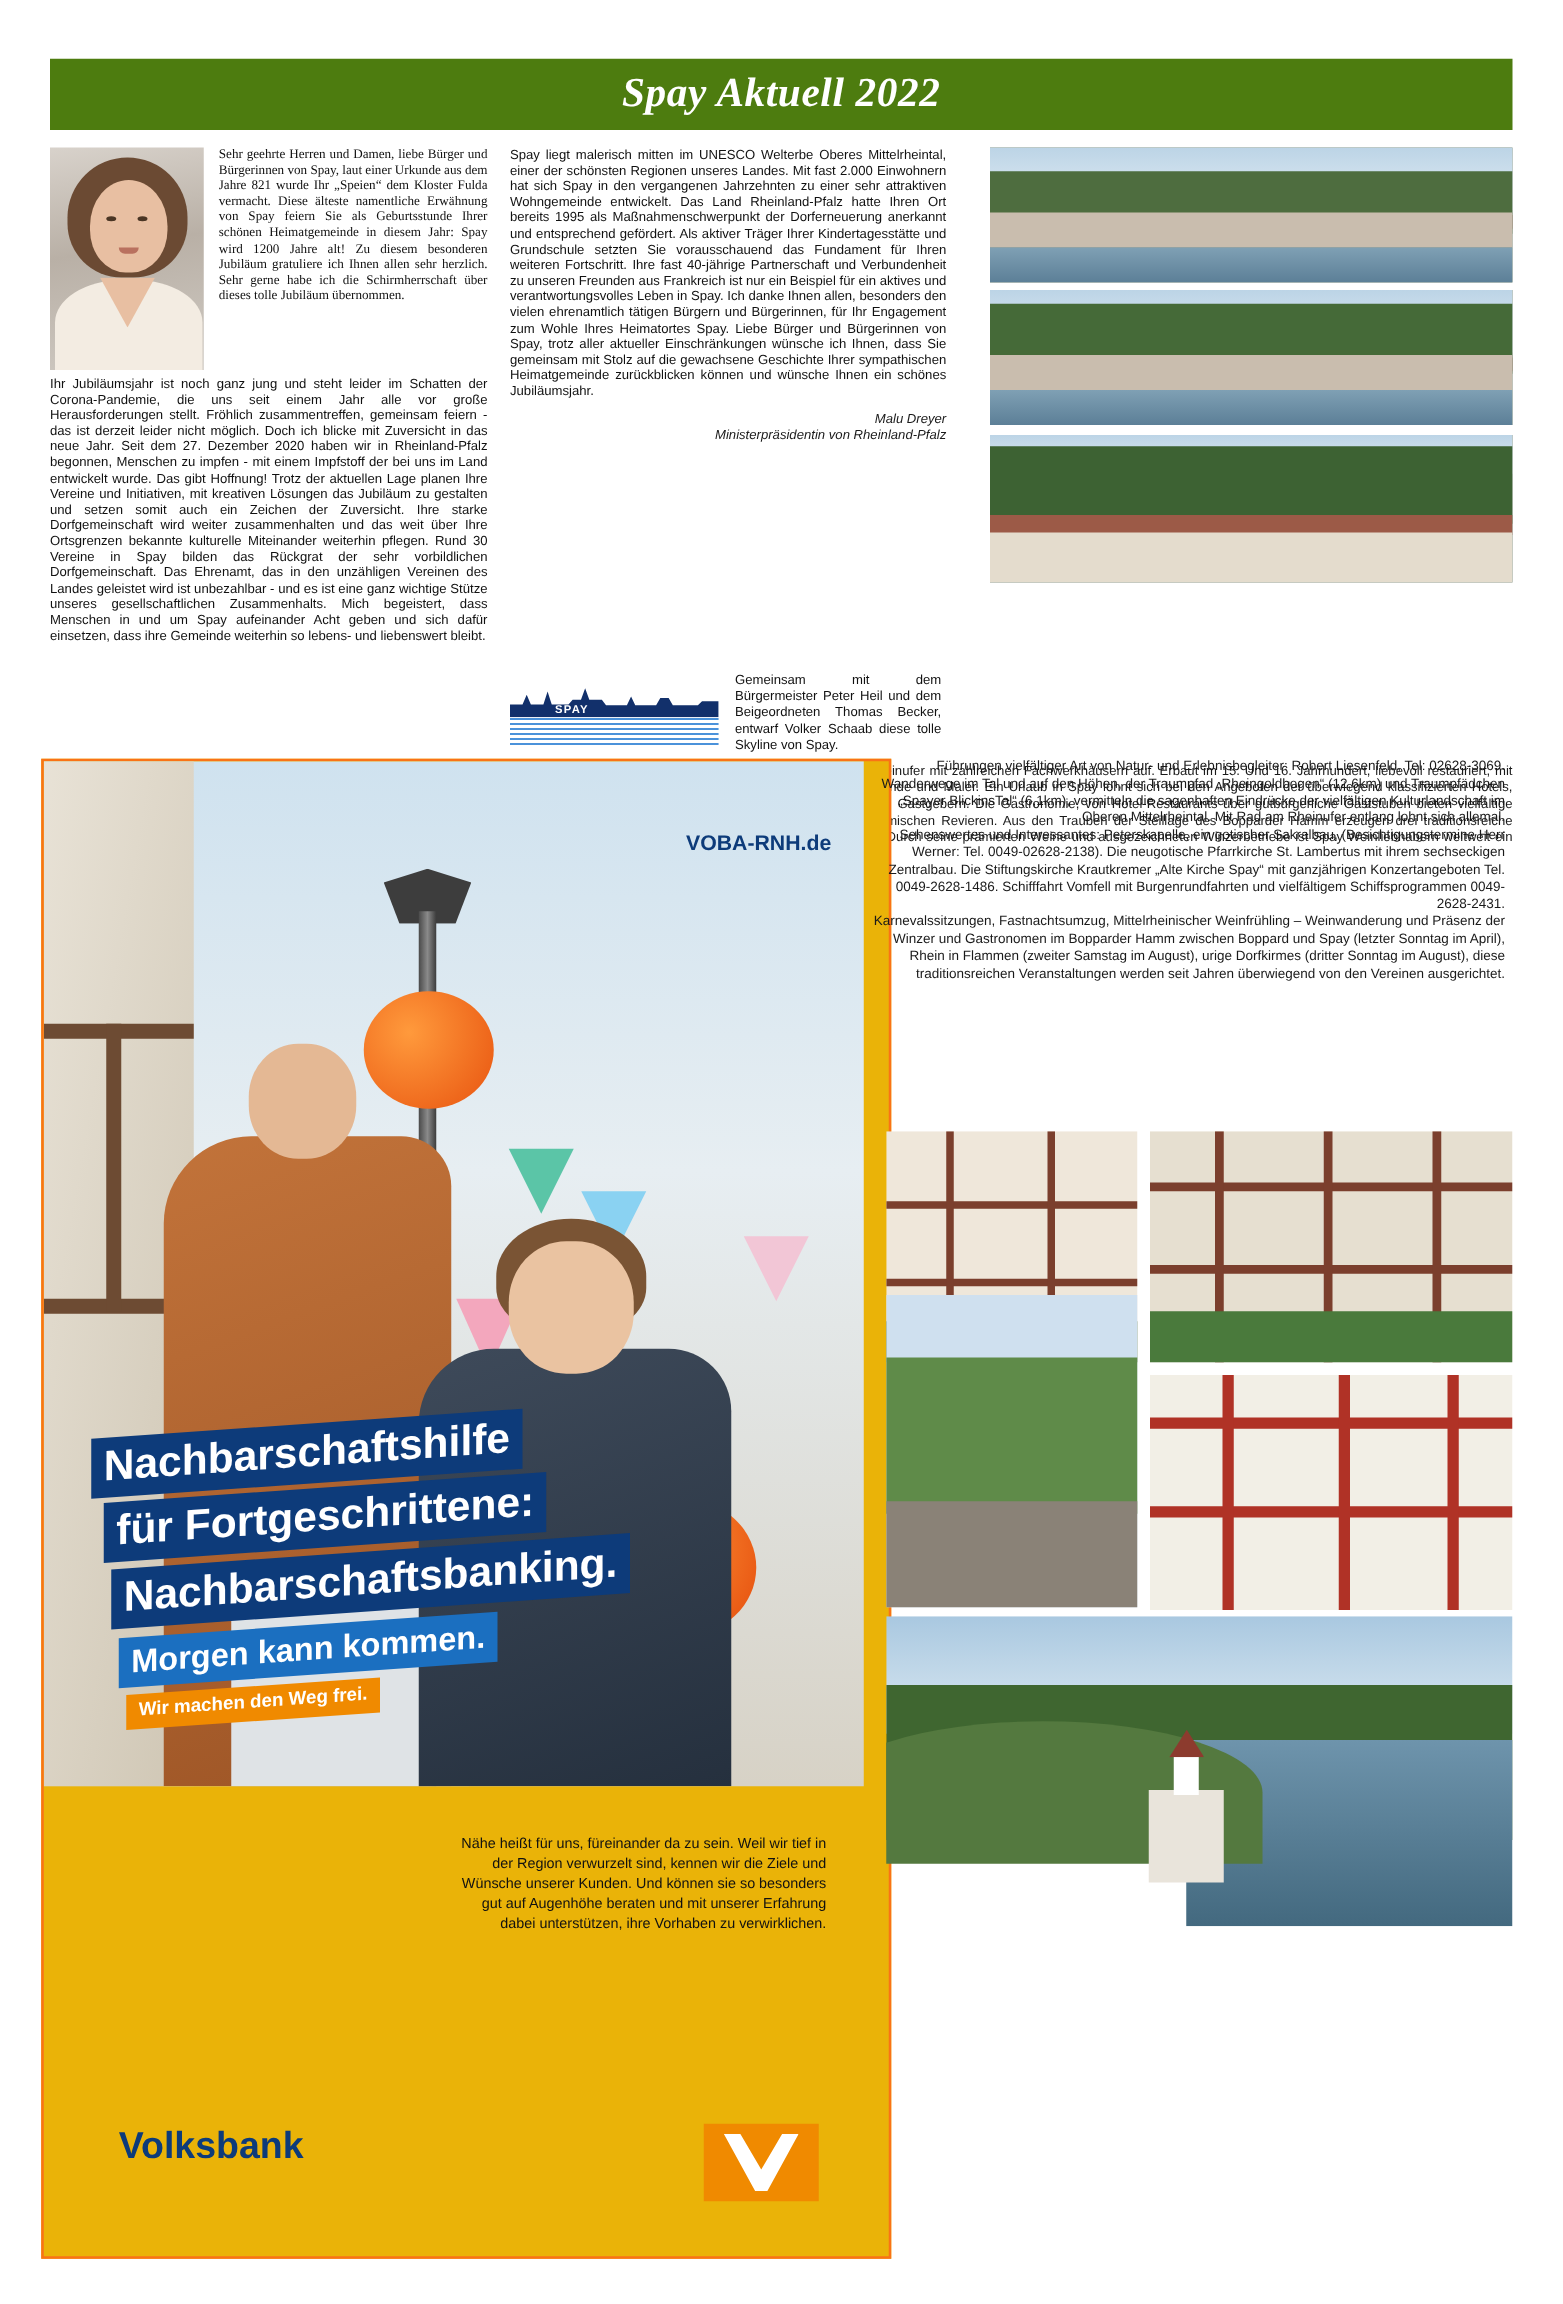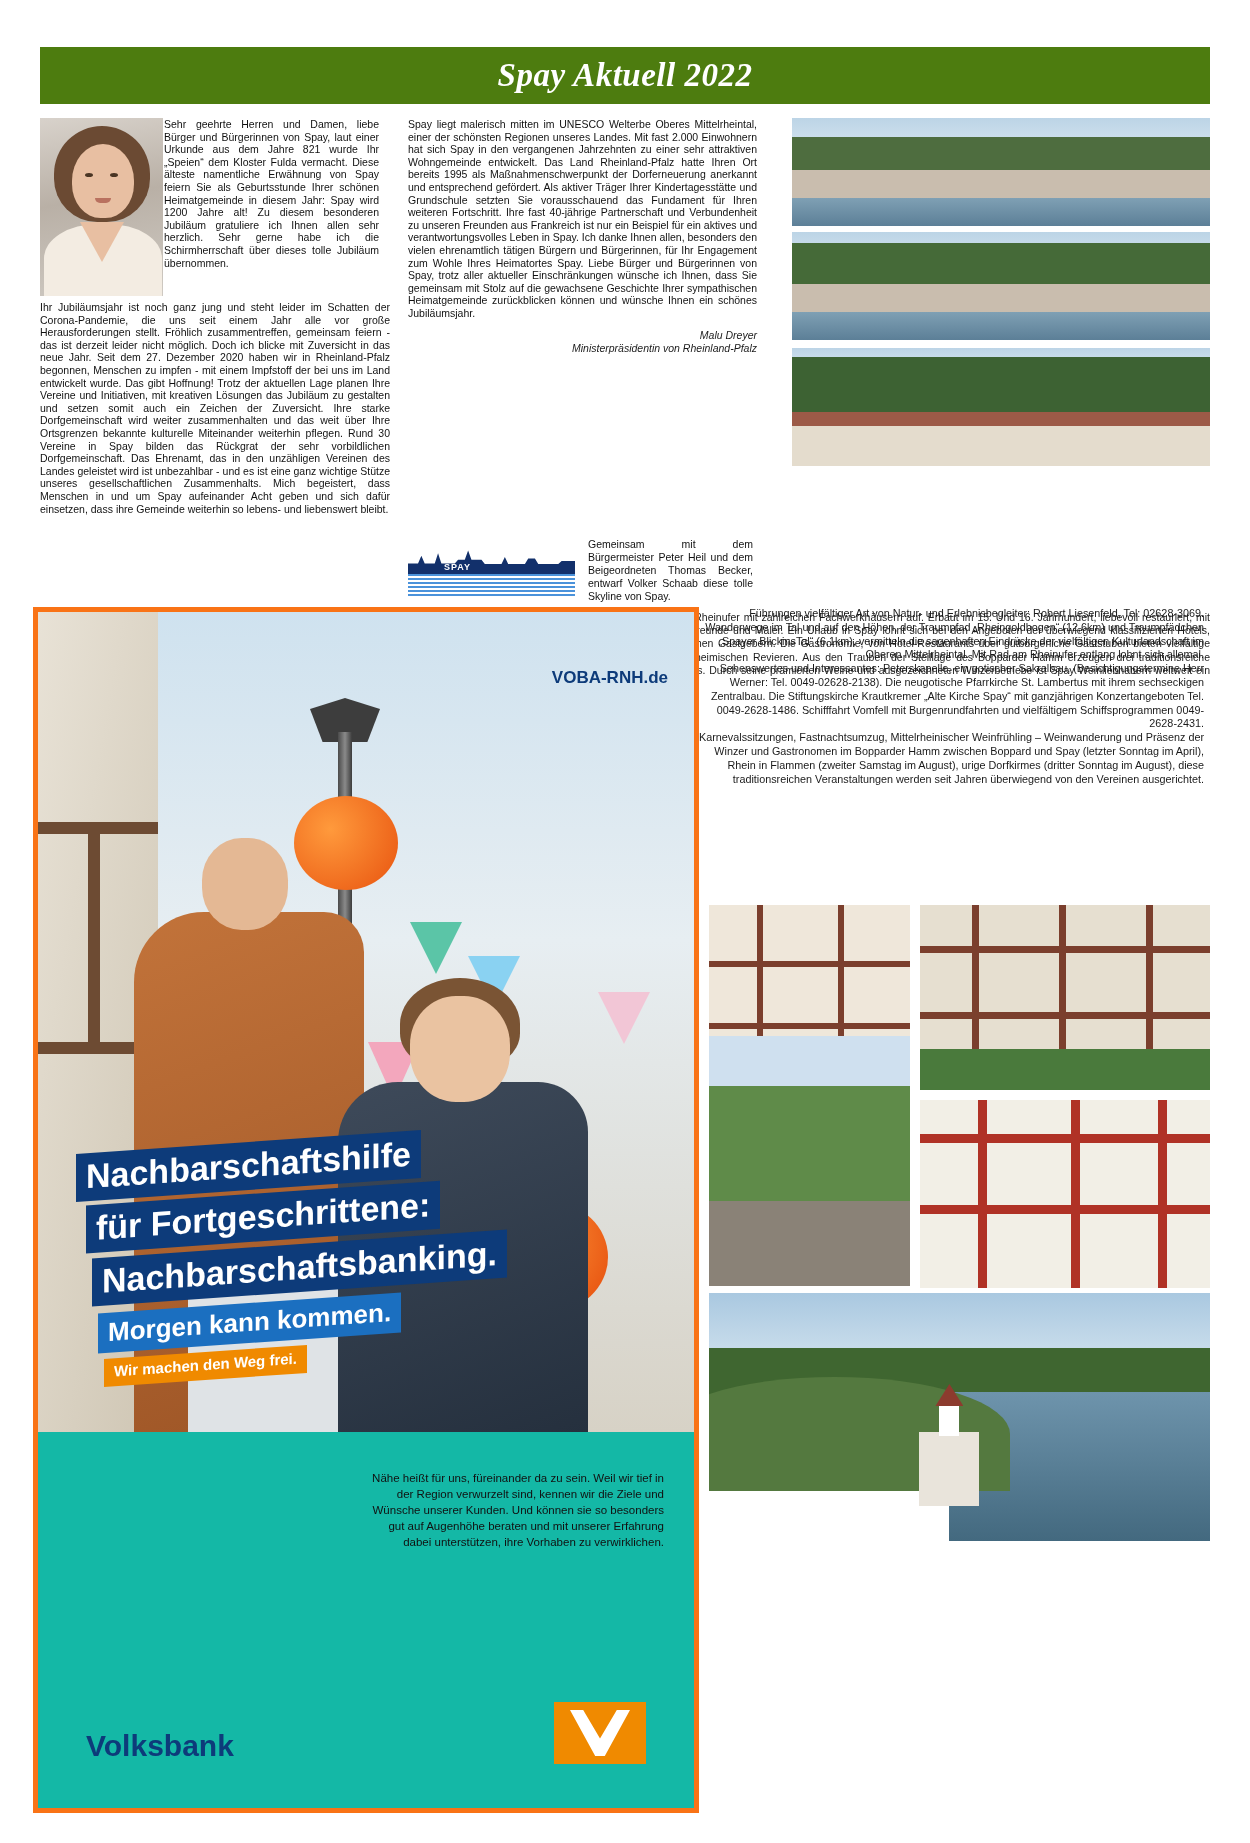--- a/index.html
+++ b/index.html
@@ -101,23 +101,24 @@
   }
 
   .col-text {
     font-size: 10.5px;
     line-height: 12.6px;
     text-align: justify;
     color: #111;
   }
   .col-a {
     position: absolute;
-    left: 124px;
+    left: 135px;
     top: 0;
     width: 215px;
+    font-family: Liberation Serif, serif;
   }
   .col-a-wrapped {
     position: absolute;
     left: 0;
     top: 183px;
     width: 350px;
   }
   .col-b {
     position: absolute;
     left: 368px;
@@ -199,23 +200,24 @@
     text-align: justify;
   }
 
   
   .ad-box {
     position: absolute;
     left: 33px;
     top: 607px;
     width: 656px;
     height: 1196px;
-    background: #14b8a6;
-    border: 5px solid #f97316;
-    overflow: hidden;
+    background: #eab308;
+    border: 2px solid #f97316;
+    overflow: hidden;
+    padding-left: 20px;
   }
   .ad-photo {
     position: absolute;
     left: 0; top: 0;
     width: 656px; height: 820px;
     background: linear-gradient(180deg,#cfe2ef 0%, #e7eef2 40%, #d7d2c6 100%);
     overflow: hidden;
   }
   .ad-building-l {
     position:absolute; left:0; top:0; width:120px; height:820px;
@@ -309,25 +311,25 @@
     left: 330px;
     top: 858px;
     width: 296px;
     font-size: 11.5px;
     line-height: 16px;
     text-align: right;
     color:#111;
   }
   .ad-logo {
     position:absolute;
-    left: 48px;
+    left: 60px;
     bottom: 44px;
     width: 560px;
     display:flex;
-    align-items:flex-end;
+    align-items:flex-start;
     justify-content:space-between;
   }
   .ad-logo-text {
     font-size: 30px;
     font-weight: bold;
     color: #0d3b7a;
     line-height: 36px;
     text-align: right;
   }
   .ad-logo-mark {

